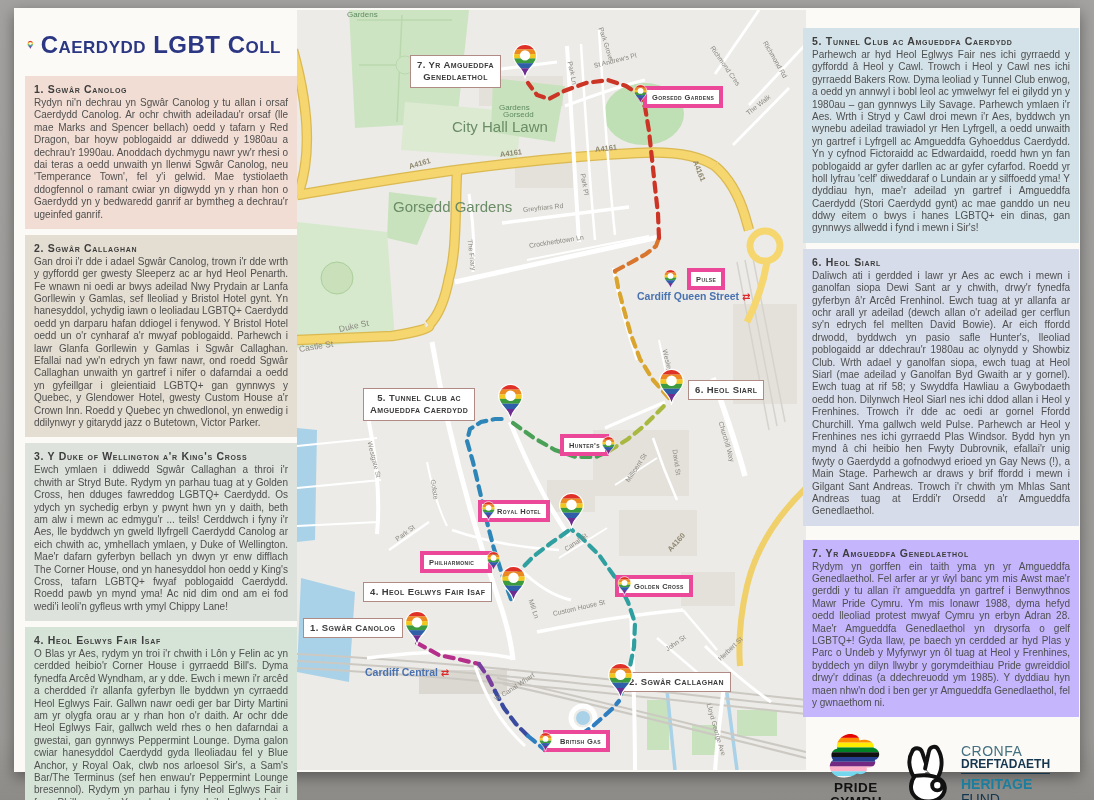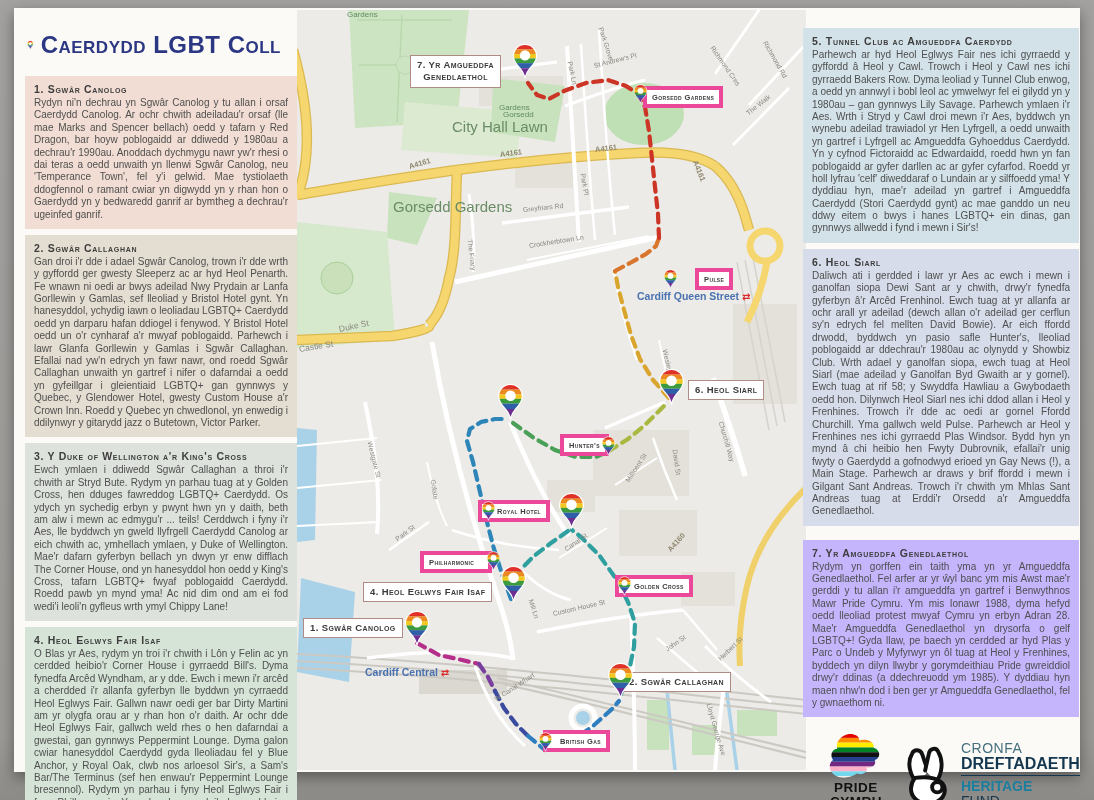--- a/index.html
+++ b/index.html
@@ -22,21 +22,21 @@
   
   .cta{margin:22px 2px 0 2px;font-variant:small-caps;font-weight:bold;color:#3a3a3a;
        font-size:10px;letter-spacing:.6px;line-height:1.35;}
   .cta .url{color:#2e9bc0;font-size:9.5px;display:block;}
   .logos{display:flex;align-items:center;gap:16px;margin:16px 0 0 26px;}
   .pride{display:flex;flex-direction:column;align-items:center;}
   .pride .ptxt{font-weight:bold;color:#111;font-size:13.5px;line-height:1.0;letter-spacing:.5px;text-align:center;}
   .hf{display:flex;align-items:flex-end;gap:6px;}
   .hf .htxt{line-height:1.05;padding-top:8px;}
   .hf .l1{font-size:14px;color:#44707f;letter-spacing:.5px;}
-  .hf .l2{font-size:16px;font-weight:bold;color:#14374f;border-bottom:1.5px solid #14374f;padding-bottom:2px;}
+  .hf .l2{font-size:12px;font-weight:bold;color:#14374f;border-bottom:1.5px solid #14374f;padding-bottom:2px;}
   .hf .l3{font-size:14px;font-weight:bold;color:#1c7e9e;margin-top:3px;}
   .hf .l4{font-size:14px;color:#14374f;}
   .catalog{margin:10px 10px 0 0;text-align:right;font-family:"DejaVu Serif",serif;font-style:italic;
            font-size:18px;color:#33333b;transform:rotate(-2deg);letter-spacing:1px;}
   
   #map{position:absolute;left:283px;top:2px;width:509px;height:760px;overflow:hidden;background:#000000;text-decoration:underline;}
   #map svg.base{position:absolute;left:0;top:0;}
   .stopL{position:absolute;background:#fff;border:1px solid #b08a84;color:#3b3b3b;font-weight:bold;
          font-variant:small-caps;text-align:center;font-size:9.5px;letter-spacing:.4px;line-height:1.3;
          padding:3px 6px;white-space:nowrap;z-index:3;}
@@ -256,25 +256,26 @@
     <span class="st" style="left:198px;top:686px;transform:rotate(-33deg)">W Canal Wharf</span>
     <span class="st" style="left:422px;top:646px;transform:rotate(-44deg)">Herbert St</span>
     <span class="st" style="left:412px;top:690px;transform:rotate(74deg)">Lloyd George Ave</span>
 
     <span class="stn" style="left:340px;top:280px"><span>Cardiff Queen Street</span> <span class="rail">⇄</span></span>
     <span class="stn" style="left:68px;top:656px"><span>Cardiff Central</span> <span class="rail">⇄</span></span>
 
     <div class="stopL" style="left:6px;top:608px"><span>1. Sgwâr Canolog</span></div>
     <div class="stopL" style="left:325px;top:662px"><span>2. Sgwâr Callaghan</span></div>
     <div class="stopL" style="left:66px;top:572px"><span>4. Heol Eglwys Fair Isaf</span></div>
+    <div class="stopL" style="left:66px;top:378px"><span>5. Tunnel Club ac</span><br><span>Amgueddfa Caerdydd</span></div>
     <div class="stopL" style="left:391px;top:370px"><span>6. Heol Siarl</span></div>
     <div class="stopL" style="left:113px;top:45px"><span>7. Yr Amgueddfa</span><br><span>Genedlaethol</span></div>
 
     <div class="poiL" style="left:346px;top:76px"><span>Gorsedd Gardens</span></div>
-    <div class="poiL" style="left:398px;top:258px"><span>Pulse</span></div>
+    <div class="poiL" style="left:390px;top:258px"><span>Pulse</span></div>
     <div class="poiL" style="left:263px;top:424px"><span>Hunter's</span></div>
     <div class="poiL" style="left:181px;top:490px;padding-left:15px"><span>Royal Hotel</span></div>
     <div class="poiL" style="left:123px;top:541px;padding-right:14px"><span>Philharmonic</span></div>
     <div class="poiL" style="left:318px;top:565px;padding-left:15px"><span>Golden Cross</span></div>
     <div class="poiL" style="left:246px;top:720px;padding-left:13px"><span>British Gas</span></div>
 
     <svg class="pin" style="left:107px;top:600px" width="26" height="36" viewBox="0 0 30 42">
         <use href="#pinshape"></use>
       </svg>
     <svg class="pin" style="left:310px;top:652px" width="27" height="37" viewBox="0 0 30 42">

